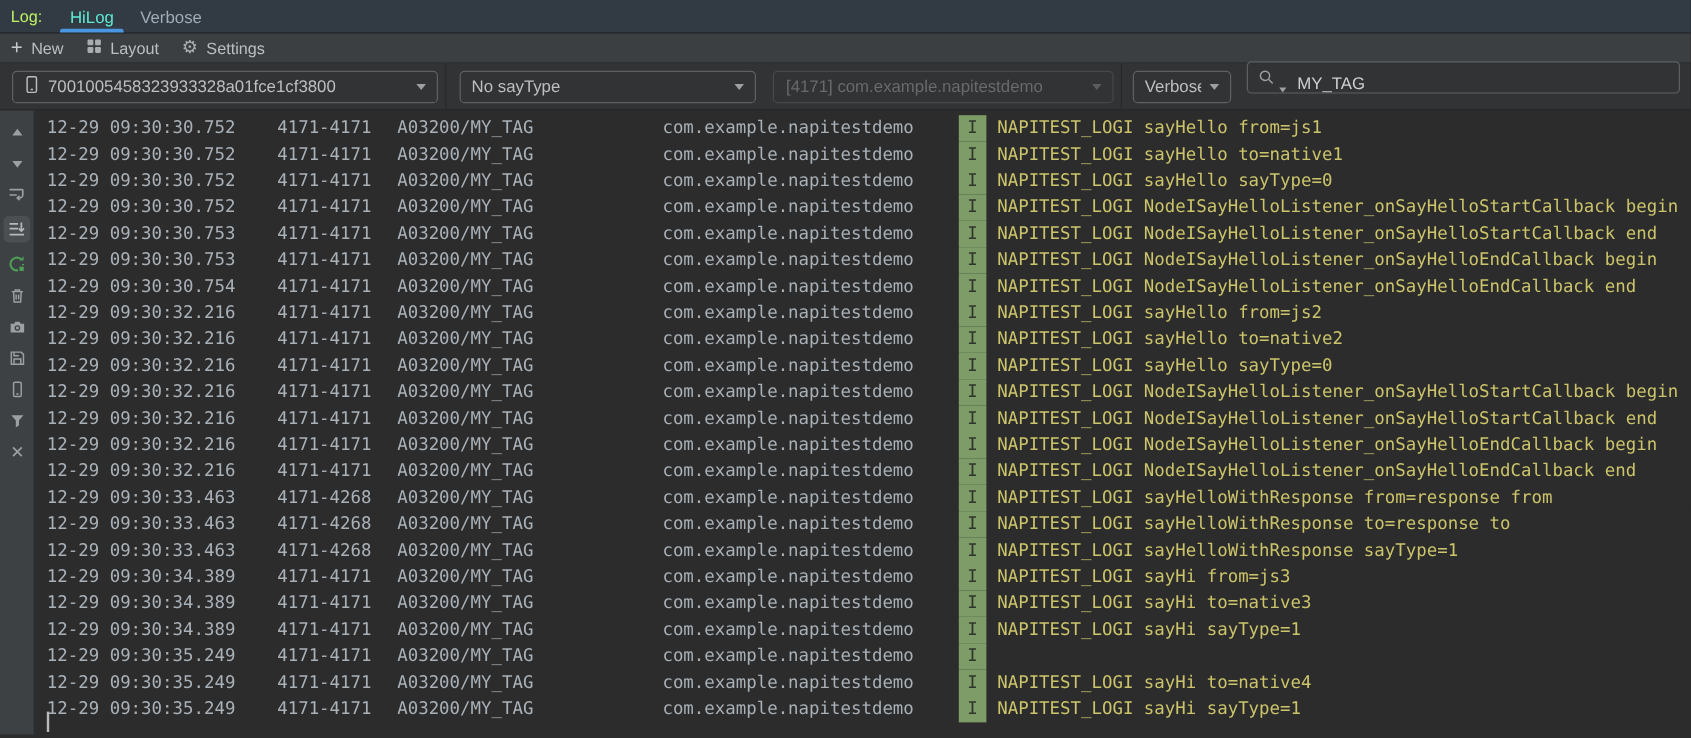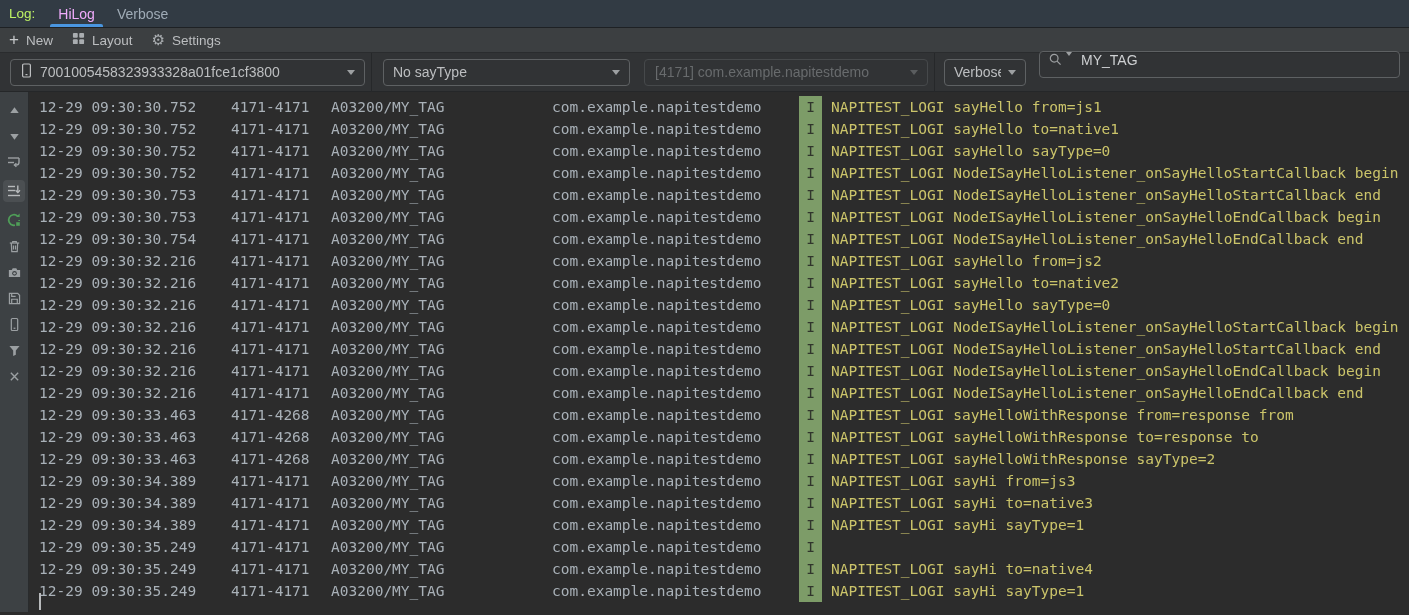--- a/index.html
+++ b/index.html
@@ -10,21 +10,21 @@
     font-family:"Liberation Sans", sans-serif;
     -webkit-font-smoothing:antialiased;
   }
   
   .tabbar { height:28px; background:#323B44; border-bottom:1px solid #1E2124;
             display:flex; align-items:stretch; }
   .log-label { color:#bef264; font-size:13.5px; display:flex; align-items:center;
                margin:0 12px 0 9px; }
   .tab { display:flex; align-items:center; padding:0 11px; font-size:14px;
          color:#9FABB6; position:relative; cursor:default; }
-  .tab.active { color:#f0abfc; }
+  .tab.active { color:#5eead4; }
   .tab.active::after { content:""; position:absolute; left:3px; right:3px; bottom:0;
                        height:3px; background:#4A96E0; border-radius:2px 2px 0 0; }
   
   .toolbar { height:25px; background:#3C3F41; border-bottom:1px solid #2A2C2E;
              display:flex; align-items:center; padding-left:9px; }
   .tool-btn { display:flex; align-items:center; gap:7px; color:#BCBEC0;
               font-size:13.5px; margin-right:19px; cursor:default; }
   .plus-glyph { font-size:17px; line-height:14px; color:#C7C9CB; }
   .gear-glyph { font-size:15px; line-height:14px; color:#A9ADB0; }
   
@@ -34,21 +34,21 @@
            display:flex; align-items:center; padding:0 9px; gap:7px;
            color:#BDBFC1; font-size:14px; cursor:default; flex:none; }
   .combo .label { white-space:nowrap; overflow:hidden; }
   .tri { width:0; height:0; border-left:4.5px solid transparent;
          border-right:4.5px solid transparent; border-top:5.5px solid #9DA0A2;
          margin-left:auto; flex:none; }
   .combo.disabled { color:#686B6D; border-color:#46494B;padding-left:10px; }
   .combo.disabled .tri { border-top-color:#5A5D5F; }
   .vsep { width:1px; height:39px; background:#26282A; flex:none; }
   .searchbox { flex:1; height:27px; border:1px solid #5E6163; border-radius:4px;
-               margin:0 9px 16px 13px; display:flex; align-items:flex-start;
+               margin:0 9px 16px 13px; display:flex; align-items:flex-end;
                padding:0 8px; gap:3px; }
   .searchbox input { flex:1; background:transparent; border:none; outline:none;
                      color:#CED0D2; font-size:14px; padding:0 0 0 6px;
                      font-family:"Liberation Sans", sans-serif; }
   .tri.tiny { border-left-width:3px; border-right-width:3px; border-top-width:4px; margin-left:0; }
   
   .main { display:flex; height:520px; }
   .gutter { width:29px; background:#3D4144; border-right:1px solid #292B2D;
             display:flex; flex-direction:column; align-items:center;
             padding-top:10px; gap:10px; flex:none; }
@@ -225,21 +225,21 @@
           <div class="log-row"><div class="cell time">12-29 09:30:30.754</div><div class="cell pid">4171-4171</div><div class="cell tag">A03200/MY_TAG</div><div class="cell pkg">com.example.napitestdemo</div><div class="cell level">I</div><div class="cell msg">NAPITEST_LOGI NodeISayHelloListener_onSayHelloEndCallback end</div></div>
           <div class="log-row"><div class="cell time">12-29 09:30:32.216</div><div class="cell pid">4171-4171</div><div class="cell tag">A03200/MY_TAG</div><div class="cell pkg">com.example.napitestdemo</div><div class="cell level">I</div><div class="cell msg">NAPITEST_LOGI sayHello from=js2</div></div>
           <div class="log-row"><div class="cell time">12-29 09:30:32.216</div><div class="cell pid">4171-4171</div><div class="cell tag">A03200/MY_TAG</div><div class="cell pkg">com.example.napitestdemo</div><div class="cell level">I</div><div class="cell msg">NAPITEST_LOGI sayHello to=native2</div></div>
           <div class="log-row"><div class="cell time">12-29 09:30:32.216</div><div class="cell pid">4171-4171</div><div class="cell tag">A03200/MY_TAG</div><div class="cell pkg">com.example.napitestdemo</div><div class="cell level">I</div><div class="cell msg">NAPITEST_LOGI sayHello sayType=0</div></div>
           <div class="log-row"><div class="cell time">12-29 09:30:32.216</div><div class="cell pid">4171-4171</div><div class="cell tag">A03200/MY_TAG</div><div class="cell pkg">com.example.napitestdemo</div><div class="cell level">I</div><div class="cell msg">NAPITEST_LOGI NodeISayHelloListener_onSayHelloStartCallback begin</div></div>
           <div class="log-row"><div class="cell time">12-29 09:30:32.216</div><div class="cell pid">4171-4171</div><div class="cell tag">A03200/MY_TAG</div><div class="cell pkg">com.example.napitestdemo</div><div class="cell level">I</div><div class="cell msg">NAPITEST_LOGI NodeISayHelloListener_onSayHelloStartCallback end</div></div>
           <div class="log-row"><div class="cell time">12-29 09:30:32.216</div><div class="cell pid">4171-4171</div><div class="cell tag">A03200/MY_TAG</div><div class="cell pkg">com.example.napitestdemo</div><div class="cell level">I</div><div class="cell msg">NAPITEST_LOGI NodeISayHelloListener_onSayHelloEndCallback begin</div></div>
           <div class="log-row"><div class="cell time">12-29 09:30:32.216</div><div class="cell pid">4171-4171</div><div class="cell tag">A03200/MY_TAG</div><div class="cell pkg">com.example.napitestdemo</div><div class="cell level">I</div><div class="cell msg">NAPITEST_LOGI NodeISayHelloListener_onSayHelloEndCallback end</div></div>
           <div class="log-row"><div class="cell time">12-29 09:30:33.463</div><div class="cell pid">4171-4268</div><div class="cell tag">A03200/MY_TAG</div><div class="cell pkg">com.example.napitestdemo</div><div class="cell level">I</div><div class="cell msg">NAPITEST_LOGI sayHelloWithResponse from=response from</div></div>
           <div class="log-row"><div class="cell time">12-29 09:30:33.463</div><div class="cell pid">4171-4268</div><div class="cell tag">A03200/MY_TAG</div><div class="cell pkg">com.example.napitestdemo</div><div class="cell level">I</div><div class="cell msg">NAPITEST_LOGI sayHelloWithResponse to=response to</div></div>
-          <div class="log-row"><div class="cell time">12-29 09:30:33.463</div><div class="cell pid">4171-4268</div><div class="cell tag">A03200/MY_TAG</div><div class="cell pkg">com.example.napitestdemo</div><div class="cell level">I</div><div class="cell msg">NAPITEST_LOGI sayHelloWithResponse sayType=2</div></div>
+          <div class="log-row"><div class="cell time">12-29 09:30:33.463</div><div class="cell pid">4171-4268</div><div class="cell tag">A03200/MY_TAG</div><div class="cell pkg">com.example.napitestdemo</div><div class="cell level">I</div><div class="cell msg">NAPITEST_LOGI sayHelloWithResponse sayType=1</div></div>
           <div class="log-row"><div class="cell time">12-29 09:30:34.389</div><div class="cell pid">4171-4171</div><div class="cell tag">A03200/MY_TAG</div><div class="cell pkg">com.example.napitestdemo</div><div class="cell level">I</div><div class="cell msg">NAPITEST_LOGI sayHi from=js3</div></div>
           <div class="log-row"><div class="cell time">12-29 09:30:34.389</div><div class="cell pid">4171-4171</div><div class="cell tag">A03200/MY_TAG</div><div class="cell pkg">com.example.napitestdemo</div><div class="cell level">I</div><div class="cell msg">NAPITEST_LOGI sayHi to=native3</div></div>
           <div class="log-row"><div class="cell time">12-29 09:30:34.389</div><div class="cell pid">4171-4171</div><div class="cell tag">A03200/MY_TAG</div><div class="cell pkg">com.example.napitestdemo</div><div class="cell level">I</div><div class="cell msg">NAPITEST_LOGI sayHi sayType=1</div></div>
           <div class="log-row"><div class="cell time">12-29 09:30:35.249</div><div class="cell pid">4171-4171</div><div class="cell tag">A03200/MY_TAG</div><div class="cell pkg">com.example.napitestdemo</div><div class="cell level">I</div></div>
           <div class="log-row"><div class="cell time">12-29 09:30:35.249</div><div class="cell pid">4171-4171</div><div class="cell tag">A03200/MY_TAG</div><div class="cell pkg">com.example.napitestdemo</div><div class="cell level">I</div><div class="cell msg">NAPITEST_LOGI sayHi to=native4</div></div>
           <div class="log-row"><div class="cell time">12-29 09:30:35.249</div><div class="cell pid">4171-4171</div><div class="cell tag">A03200/MY_TAG</div><div class="cell pkg">com.example.napitestdemo</div><div class="cell level">I</div><div class="cell msg">NAPITEST_LOGI sayHi sayType=1</div></div>
         </div>
       <div class="caret"></div>
     </div>
   </div>

